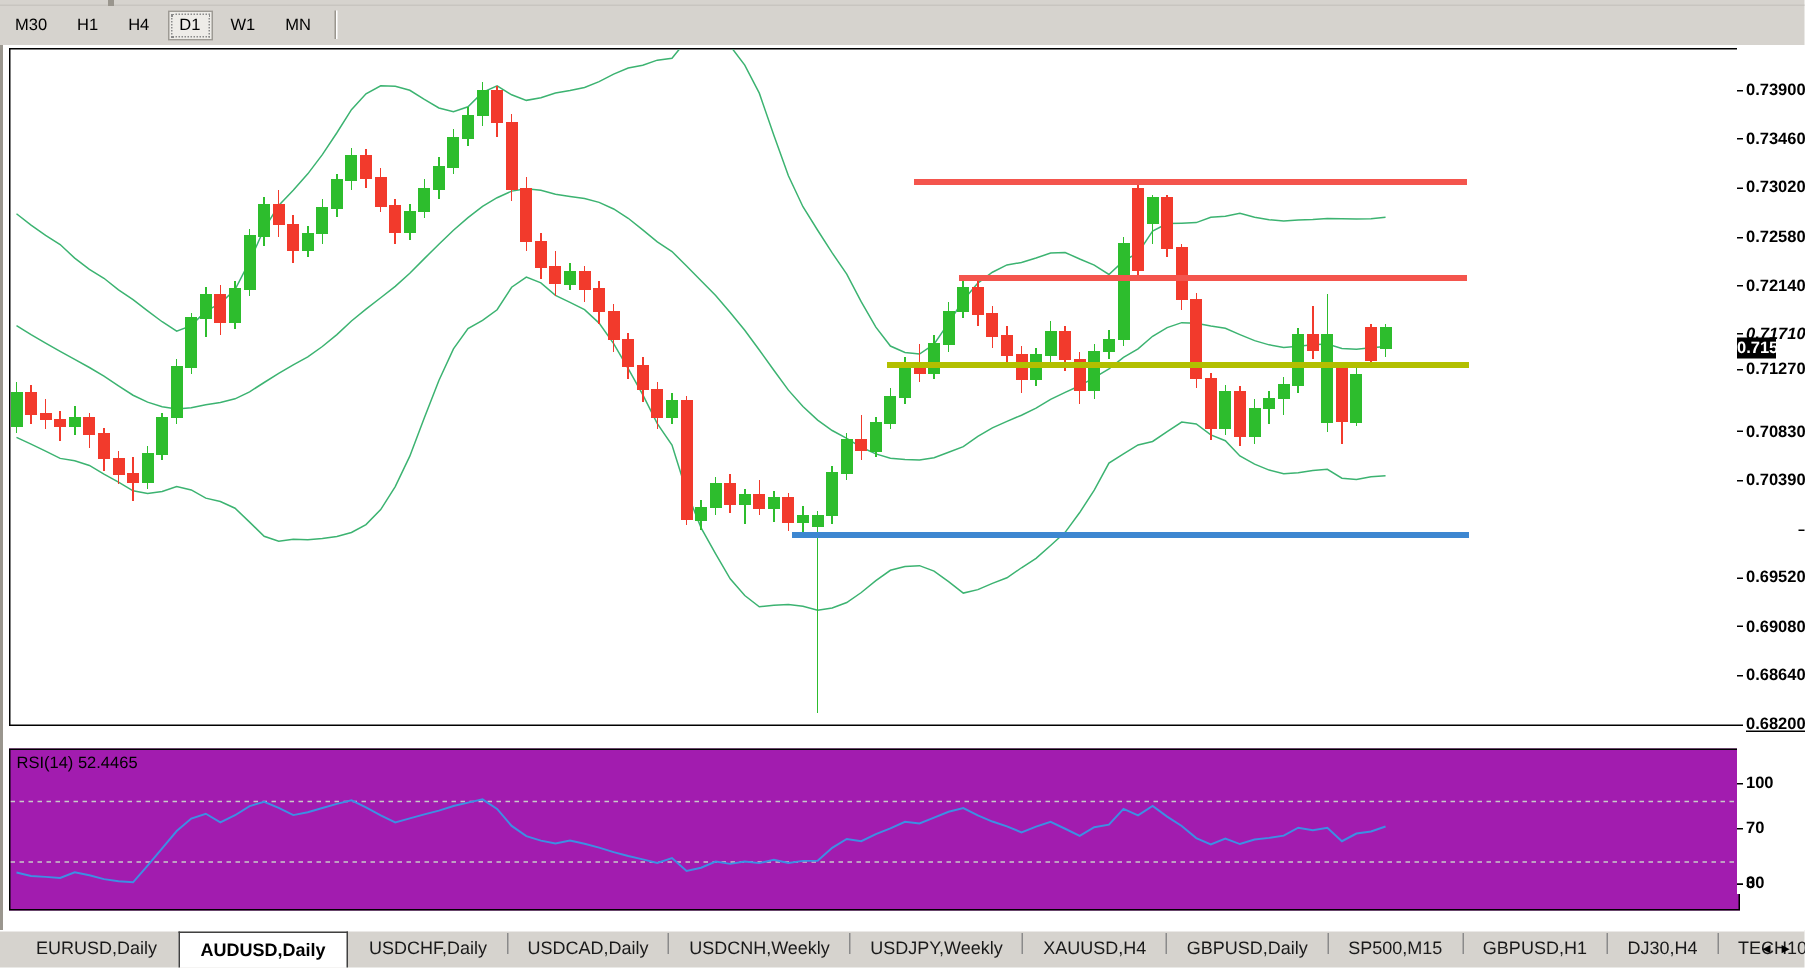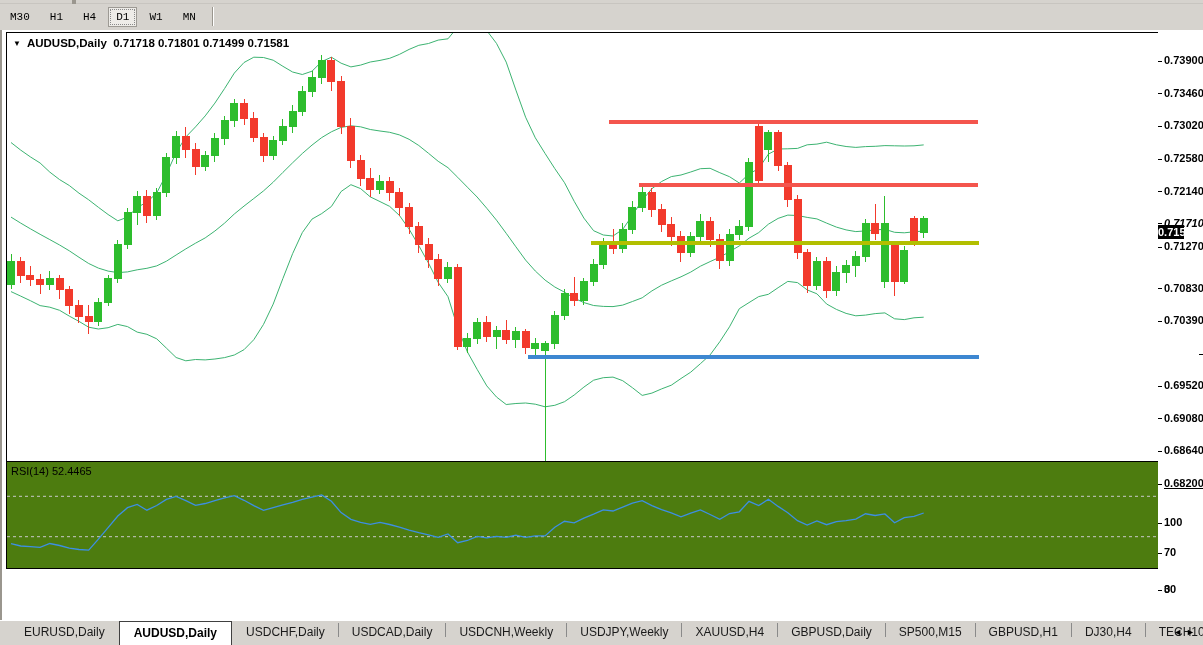--- a/index.html
+++ b/index.html
@@ -2,27 +2,27 @@
 <html><head>
 <meta charset="utf-8">
 <style>
   * { box-sizing: border-box; margin: 0; padding: 0; }
   html,body { width:1203px; height:645px; overflow:hidden; background:#fff;
     font-family:"Liberation Sans", sans-serif; }
   
   .top-sliver { position:absolute; left:0; top:0; width:1203px; height:4px; background:#d6d3ce; border-bottom:1px solid #c8c5c0; }
   .top-sliver .nub { position:absolute; left:72px; top:0; width:4px; height:4px; background:#9a968e; }
   .toolbar { position:absolute; left:0; top:4px; width:1203px; height:26px; background:#d6d3ce; }
-  .tf-btn { position:relative; float:left; margin:3px 2px 0 2px; padding:3px 7px 3px 7px; font-size:11px; color:#000; cursor:pointer; border:1px solid transparent;font-family:Liberation Mono, monospace; }
+  .tf-btn { position:relative; float:left; margin:3px 2px 0 2px; padding:3px 7px 3px 7px; font-size:11px; color:#000; cursor:pointer; border:1px solid transparent; }
   .tf-btn.active { background:#eeece8; border:1px solid #9d9a94; outline:1px dotted #8a8a8a; outline-offset:-3px; }
   .tb-sep { float:left; margin:3px 4px 0 6px; width:2px; height:19px; border-left:1px solid #9a968e; border-right:1px solid #ffffff; }
   
   .chart-window { position:absolute; left:0; top:30px; width:1203px; height:590px; background:#fff; border-left:2px solid #9a968e; }
   .price-pane { position:absolute; left:4px; top:2px; width:1154px; height:452px; border:1px solid #000; background:#fff; }
-  .rsi-pane   { position:absolute; left:4px; top:431px; width:1154px; height:108px; border:1px solid #000; background:#4d7c0f;padding-left:32px; }
+  .rsi-pane   { position:absolute; left:4px; top:469px; width:1154px; height:108px; border:1px solid #000; background:#a21caf;padding-left:32px; }
   .price-pane svg, .rsi-pane svg { position:absolute; left:0; top:0; }
   .chart-title { position:absolute; left:6px; top:4px; font-size:11.5px; font-weight:bold; color:#000; white-space:pre; }
   .chart-title .dd { font-size:8px; position:relative; top:-1px; margin-right:6px; cursor:pointer; }
   .rsi-title { position:absolute; left:4px; top:3px; font-size:11px; color:#000; }
   
   .price-axis { position:absolute; left:1158px; top:30px; width:45px; height:566px; background:#fff; }
   .pa-label { position:absolute; left:0; font-size:11px; font-weight:bold; color:#000; white-space:nowrap; }
   .pa-label .tick { display:inline-block; width:4px; height:1px; background:#000; vertical-align:middle; margin-right:2px; }
   .price-tag { position:absolute; left:0; width:26px; height:14px; background:#000; color:#fff; font-size:11px; font-weight:bold; text-align:center; line-height:14px; }
   .time-axis { position:absolute; left:0px; top:595px; width:1158px; height:23px; background:#fff; }
@@ -261,21 +261,20 @@
         <g shape-rendering="crispEdges">
           <line x1="590" y1="243.3" x2="978" y2="243.3" stroke="#b2bf00" stroke-width="4"></line>
         </g>
         <g shape-rendering="crispEdges">
           <line x1="638" y1="185.4" x2="977" y2="185.4" stroke="#f4554d" stroke-width="4"></line>
         </g>
         <g shape-rendering="crispEdges">
           <line x1="608" y1="121.6" x2="977" y2="121.6" stroke="#f4554d" stroke-width="4"></line>
         </g>
       </svg>
-    <div class="chart-title"><span class="dd">▼</span><span>AUDUSD,Daily</span><span>  </span><span>0.71718 0.71801 0.71499 0.71581</span></div>
   </div>
   <div class="rsi-pane">
     <svg id="rsi-svg" width="1152" height="106" viewBox="6 488 1152 106">
         <g>
           <line x1="6" y1="522.3" x2="1158" y2="522.3" stroke="#c9c9c9" stroke-width="1" stroke-dasharray="3,3"></line>
           <line x1="6" y1="562.7" x2="1158" y2="562.7" stroke="#c9c9c9" stroke-width="1" stroke-dasharray="3,3"></line>
         </g>
         <polyline points="10.0,569.7 19.7,572.0 29.4,572.6 39.1,573.3 48.8,569.5 58.6,571.5 68.3,574.1 78.0,575.5 87.7,576.2 97.4,565.1 107.1,553.6 116.8,542.0 126.5,533.7 136.2,530.5 145.9,536.2 155.7,531.5 165.4,525.4 175.1,522.5 184.8,526.6 194.5,531.4 204.2,529.5 213.9,526.7 223.6,523.9 233.3,521.6 243.0,526.3 252.8,531.6 262.5,536.3 272.2,533.6 281.9,530.9 291.6,528.4 301.3,525.3 311.0,523.1 320.7,520.9 330.4,527.3 340.1,538.6 349.9,545.4 359.6,548.4 369.3,550.3 379.0,548.4 388.7,550.5 398.4,553.1 408.1,556.1 417.8,558.7 427.5,560.9 437.2,563.3 447.0,560.0 456.7,568.7 466.4,566.5 476.1,562.4 485.8,563.9 495.5,562.3 505.2,563.4 514.9,561.2 524.6,563.3 534.3,561.9 544.1,561.9 553.8,553.2 563.5,547.3 573.2,548.8 582.9,544.1 592.6,540.2 602.3,535.9 612.0,537.0 621.7,533.1 631.4,529.2 641.2,526.7 650.9,531.6 660.6,535.7 670.3,538.9 680.0,542.9 689.7,539.1 699.4,535.9 709.1,540.5 718.8,545.3 728.5,539.5 738.3,537.8 748.0,527.3 757.7,531.6 767.4,525.3 777.1,532.4 786.8,538.7 796.5,546.7 806.2,551.0 815.9,547.0 825.6,550.7 835.4,547.7 845.1,546.6 854.8,545.1 864.5,539.8 874.2,541.5 883.9,539.9 893.6,548.8 903.3,543.7 913.0,542.3 922.7,539.0" fill="none" stroke="#3d8fe3" stroke-width="1.3"></polyline>
       </svg>
     <div class="rsi-title">RSI(14) 52.4465</div>

